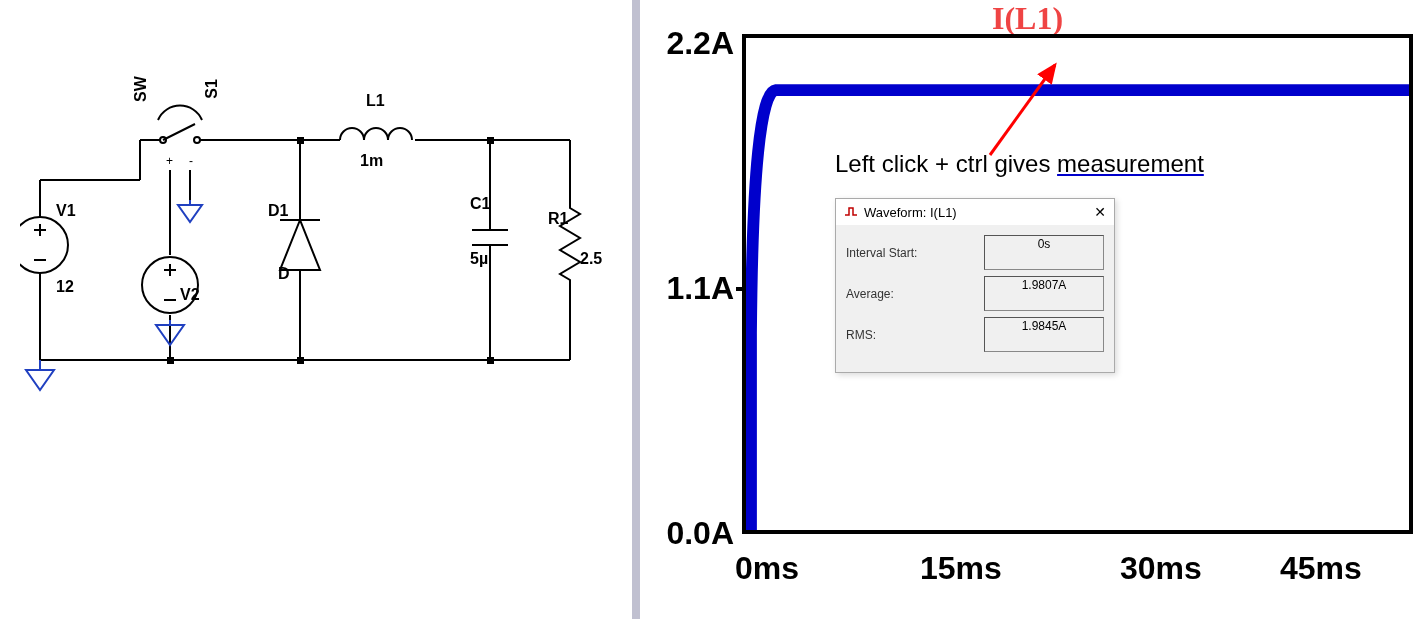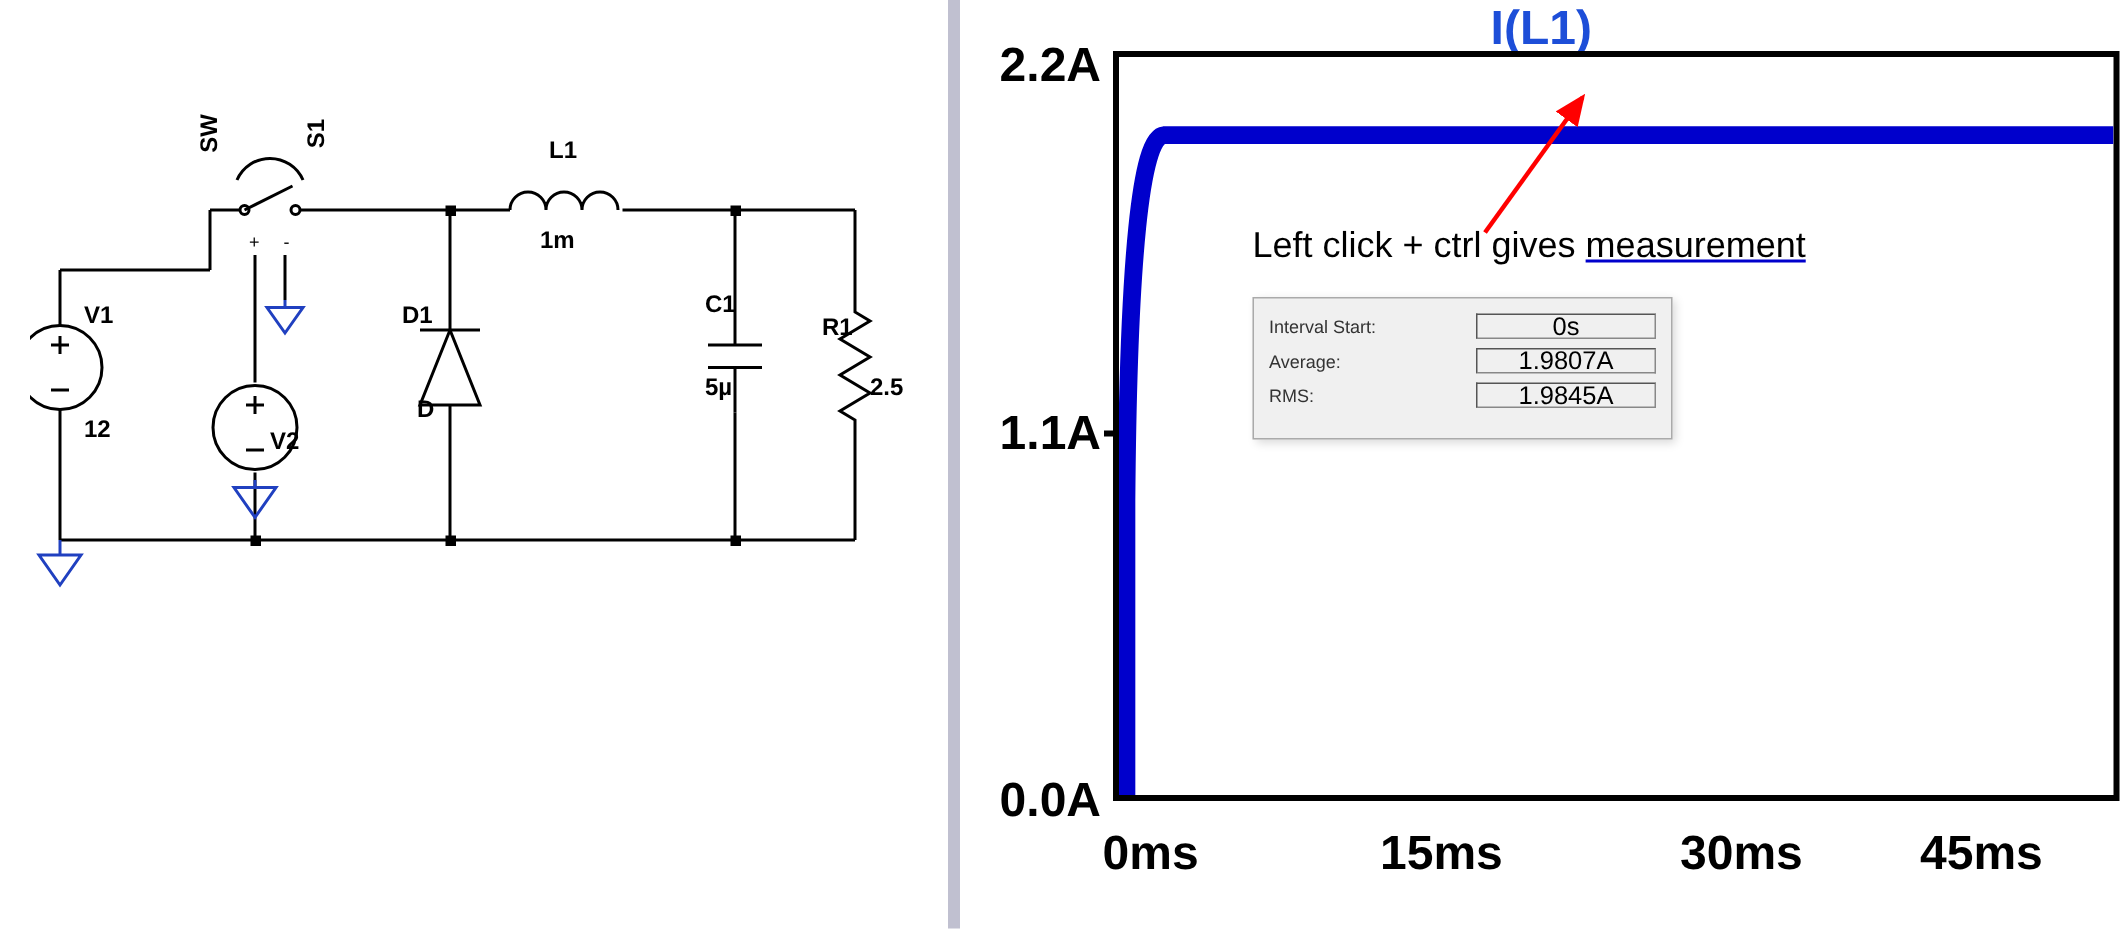--- a/index.html
+++ b/index.html
@@ -29,21 +29,22 @@
       position: relative;
       background: white;
     }
     .chart-title {
       position: absolute;
       top: 0px;
       left: 50%;
       transform: translateX(-50%);
       font-size: 32px;
       font-weight: bold;
-      color: #1d4ed8;
+      color: #ef4444;
+      font-family: Liberation Serif, serif;
     }
     .plot-area {
       position: absolute;
       top: 34px;
       left: 102px;
       right: 2px;
       height: 500px;
       border: 4px solid black;
     }
     .y-label {
@@ -124,26 +125,26 @@
     }
     .dialog-row label {
       flex: 1;
       text-align: left;
       padding-right: 10px;
       font-size: 12px;
       color: #333;
     }
     .dialog-row .field {
       width: 120px;
-      height: 17px;
+      height: 35px;
       border: 1px solid #888;
       border-top-color: #555;
       border-left-color: #555;
       background: #f0f0f0;
-      font-size: 17px;
+      font-size: 12px;
       text-align: center;
       line-height: 16px;
     }
     .pulse-text {
       position: absolute;
       top: 340px;
       left: 30px;
       font-size: 18px;
       font-weight: bold;
     }
@@ -301,20 +302,29 @@
       </marker>
     </defs>
     <line x1="10" y1="100" x2="75" y2="10" stroke="red" stroke-width="3" marker-end="url(#arrowhead)"></line>
   </svg>
 
   <div class="annotation-text">
     <span>Left click + ctrl gives </span><span class="underline">measurement</span>
   </div>
 
   <div class="dialog">
+    <div class="dialog-title">
+      <div class="title-left">
+        <svg width="14" height="14">
+          <polyline points="1,10 5,10 5,3 9,3 9,10 13,10" stroke="#c00000" stroke-width="1.5" fill="none"></polyline>
+        </svg>
+        <span>Waveform: I(L1)</span>
+      </div>
+      <span class="dialog-close">✕</span>
+    </div>
     <div class="dialog-body">
       <div class="dialog-row">
         <label>Interval Start:</label>
         <div class="field">0s</div>
       </div>
       <div class="dialog-row">
         <label>Average:</label>
         <div class="field">1.9807A</div>
       </div>
       <div class="dialog-row">

